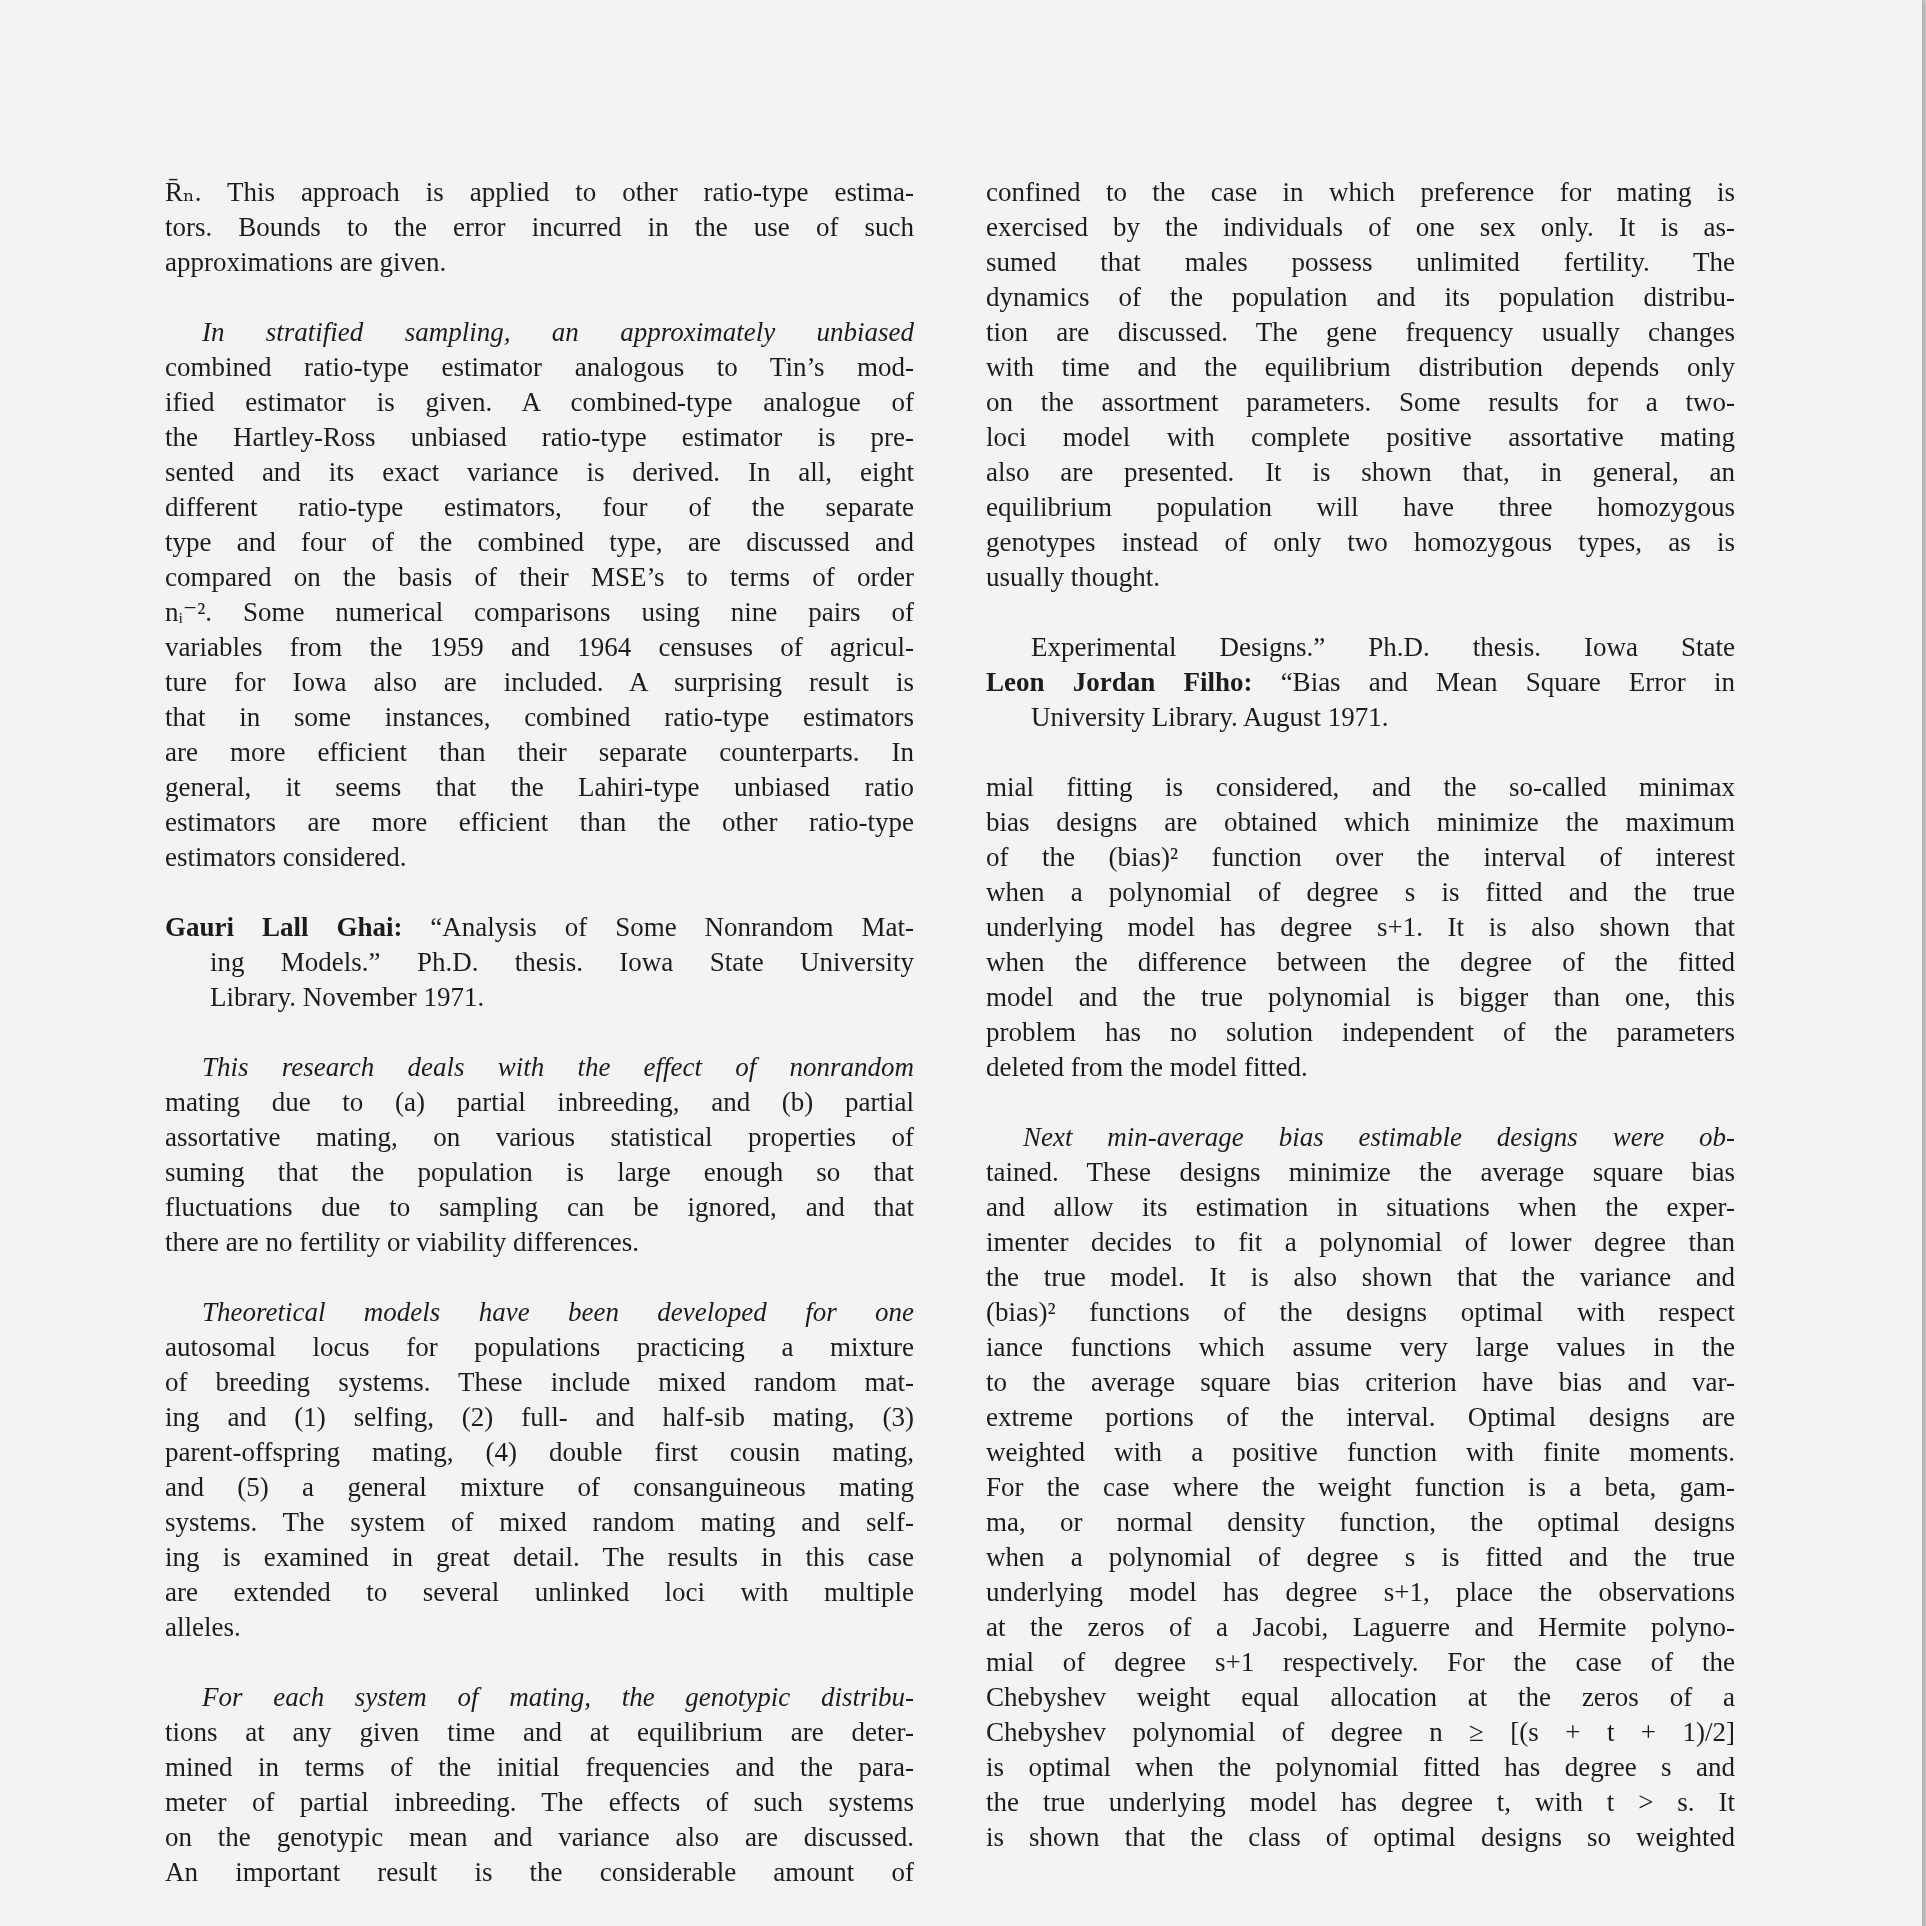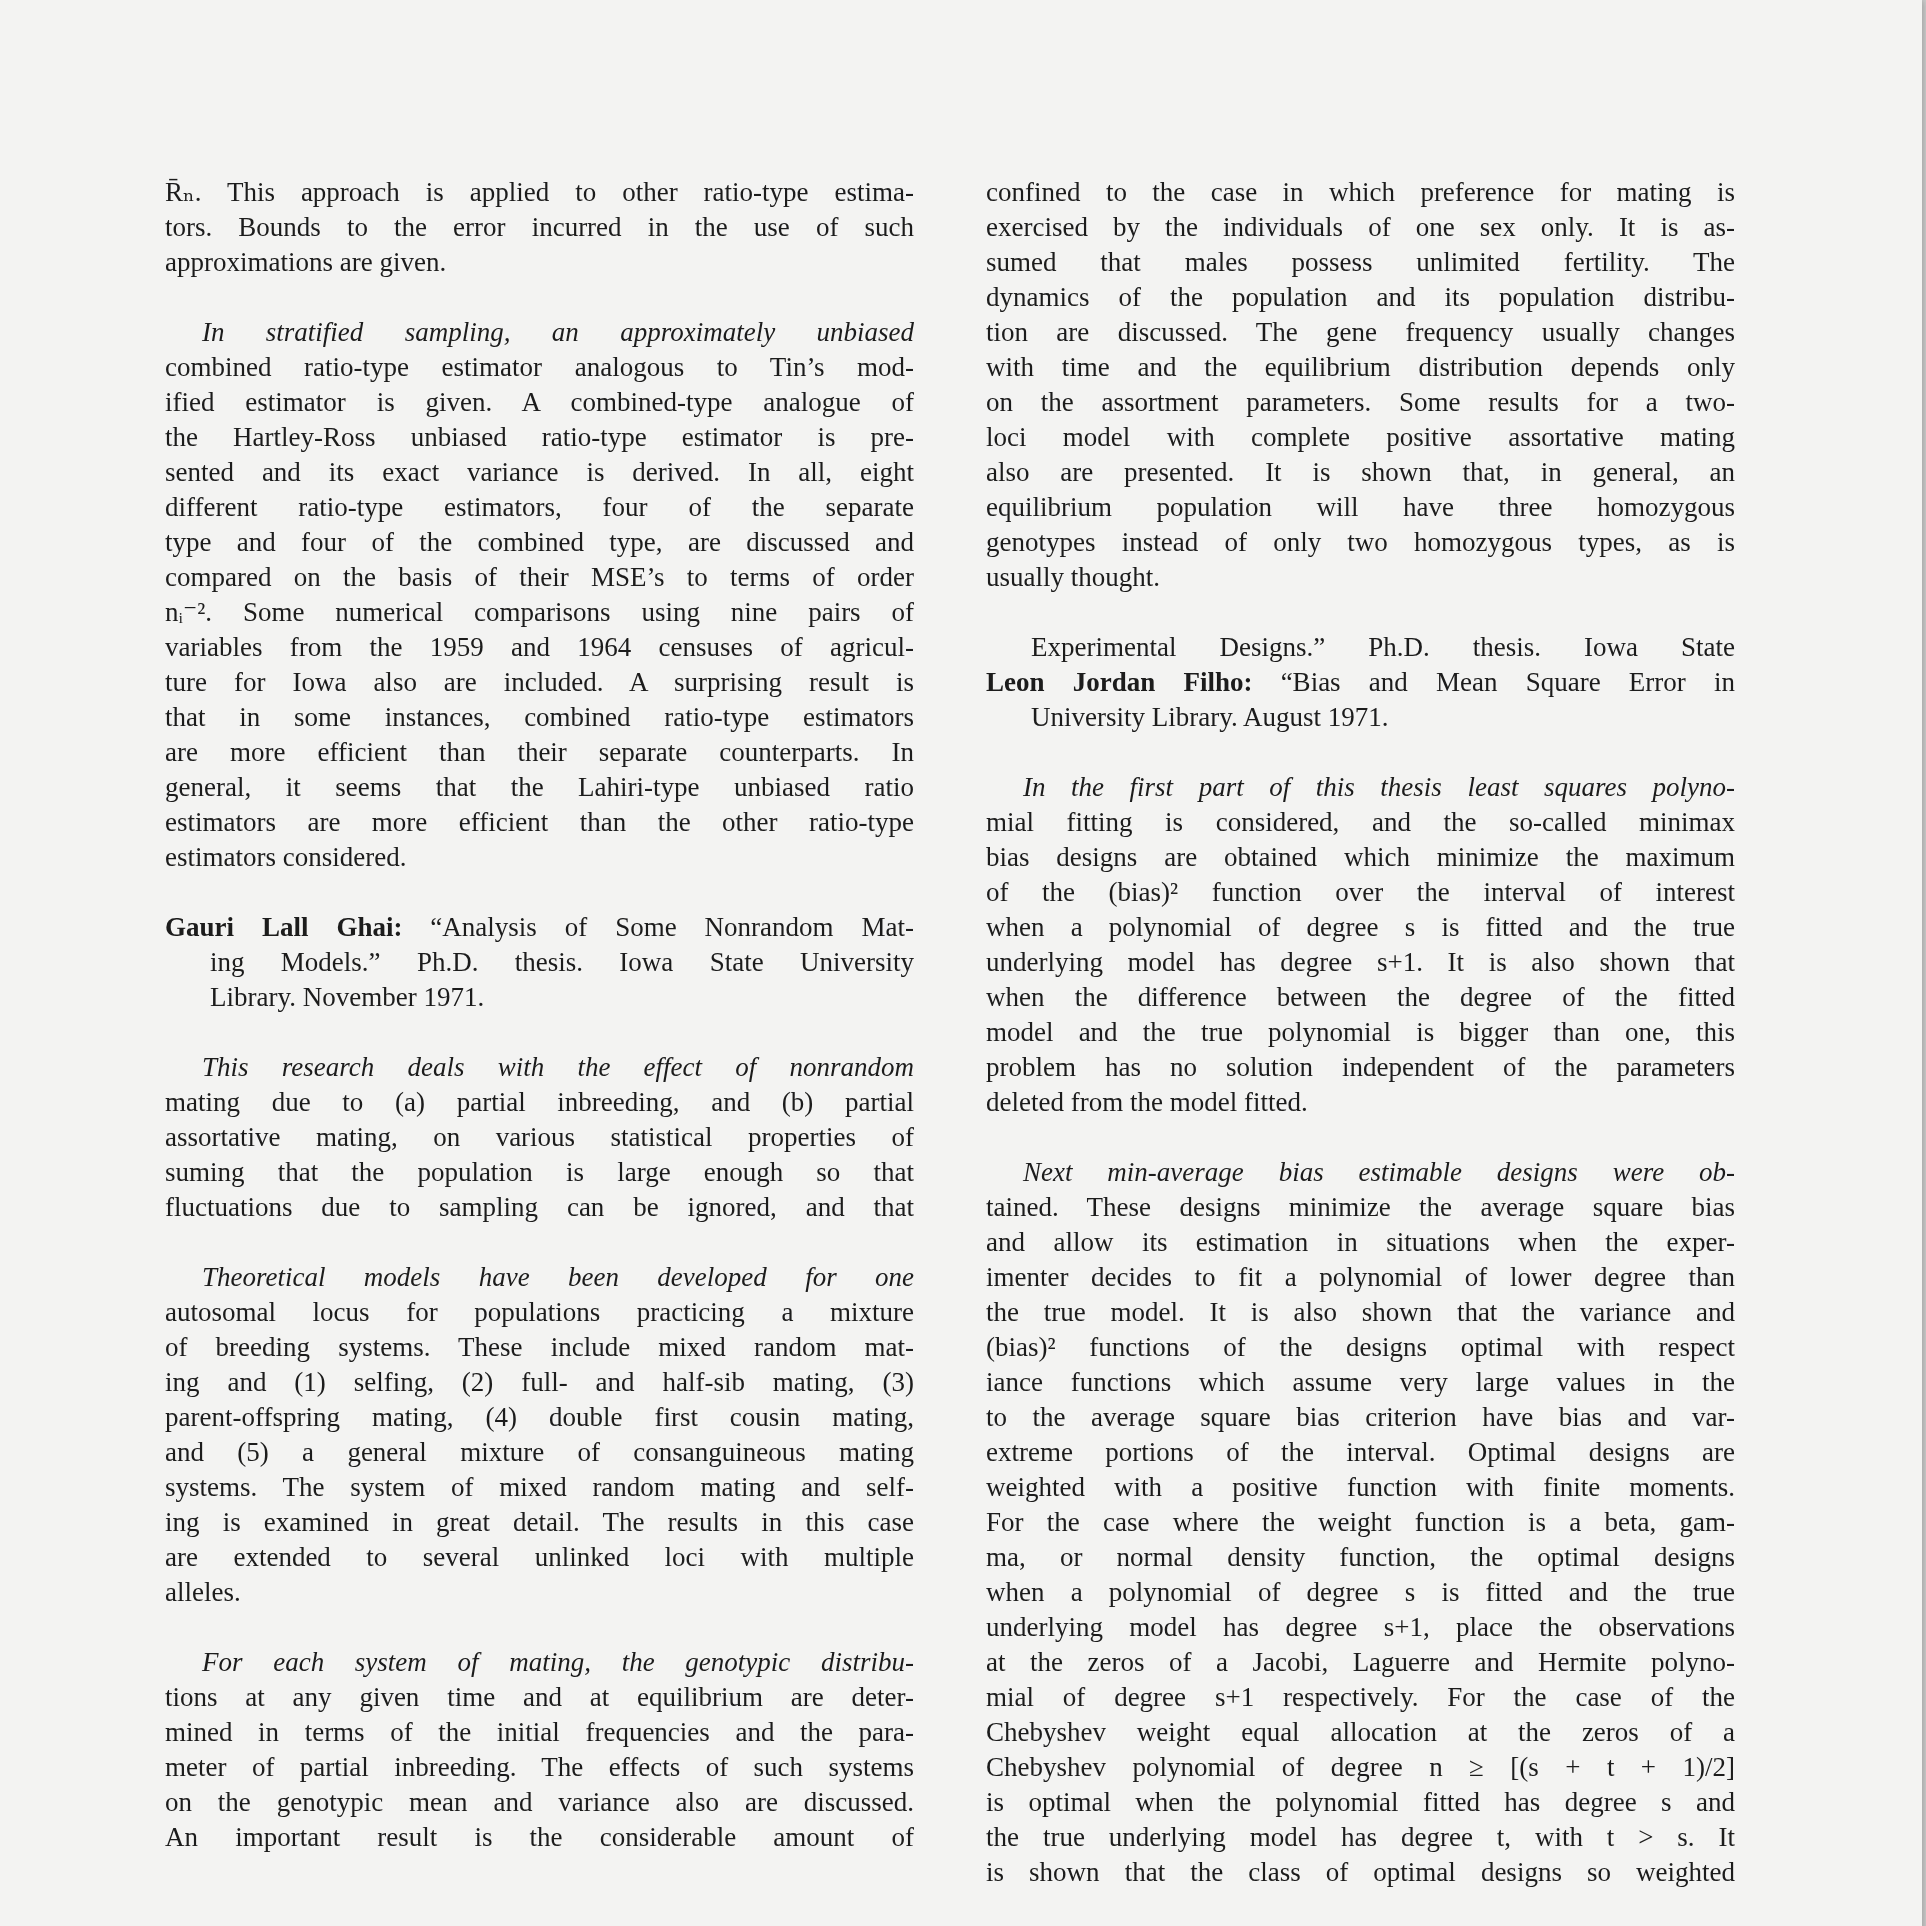--- a/index.html
+++ b/index.html
@@ -96,20 +96,21 @@
         <span class="line"><span class="author">Gauri Lall Ghai:</span> <span>“Analysis of Some Nonrandom Mat-</span></span>
         <span class="line hang">ing Models.” Ph.D. thesis. Iowa State University</span>
         <span class="line hang last">Library. November 1971.</span>
       </div>
       <div class="para indent">
         <span class="line first">This research deals with the effect of nonrandom</span>
         <span class="line">mating due to (a) partial inbreeding, and (b) partial</span>
         <span class="line">assortative mating, on various statistical properties of</span>
         <span class="line">suming that the population is large enough so that</span>
         <span class="line">fluctuations due to sampling can be ignored, and that</span>
+        <span class="line last">there are no fertility or viability differences.</span>
       </div>
       <div class="para indent">
         <span class="line first">Theoretical models have been developed for one</span>
         <span class="line">autosomal locus for populations practicing a mixture</span>
         <span class="line">of breeding systems. These include mixed random mat-</span>
         <span class="line">ing and (1) selfing, (2) full- and half-sib mating, (3)</span>
         <span class="line">parent-offspring mating, (4) double first cousin mating,</span>
         <span class="line">and (5) a general mixture of consanguineous mating</span>
         <span class="line">systems. The system of mixed random mating and self-</span>
         <span class="line">ing is examined in great detail. The results in this case</span>
@@ -139,21 +140,20 @@
         <span class="line">equilibrium population will have three homozygous</span>
         <span class="line">genotypes instead of only two homozygous types, as is</span>
         <span class="line last">usually thought.</span>
       </div>
       <div class="citation">
         <span class="line hang">Experimental Designs.” Ph.D. thesis. Iowa State</span>
         <span class="line"><span class="author">Leon Jordan Filho:</span> <span>“Bias and Mean Square Error in</span></span>
         <span class="line hang last">University Library. August 1971.</span>
       </div>
       <div class="para indent">
-        <span class="line first">In the first part of this thesis least squares polyno-</span>
         <span class="line">mial fitting is considered, and the so-called minimax</span>
         <span class="line">bias designs are obtained which minimize the maximum</span>
         <span class="line">of the (bias)² function over the interval of interest</span>
         <span class="line">when a polynomial of degree s is fitted and the true</span>
         <span class="line">underlying model has degree s+1. It is also shown that</span>
         <span class="line">when the difference between the degree of the fitted</span>
         <span class="line">model and the true polynomial is bigger than one, this</span>
         <span class="line">problem has no solution independent of the parameters</span>
         <span class="line last">deleted from the model fitted.</span>
       </div>

